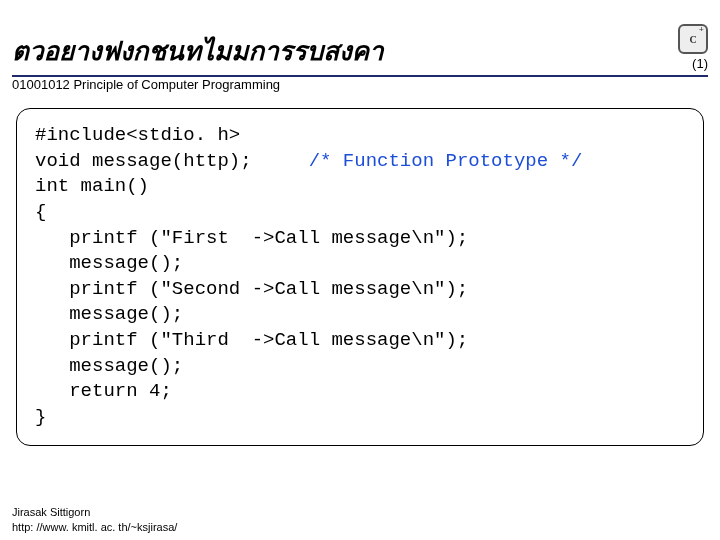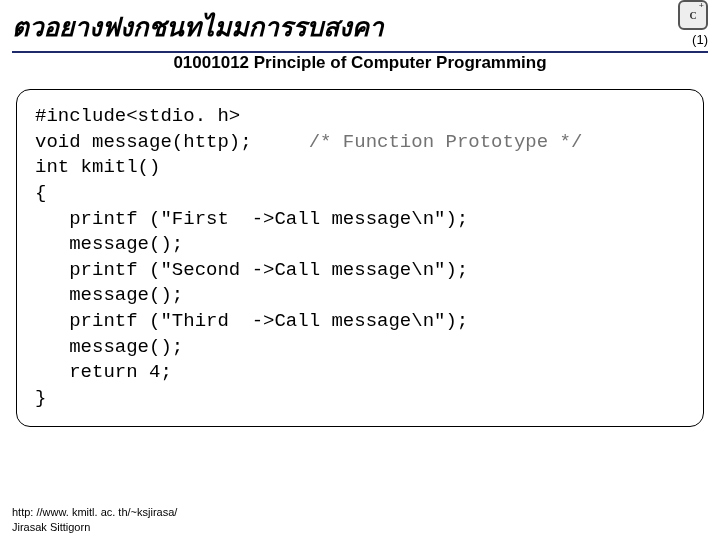--- a/index.html
+++ b/index.html
@@ -8,21 +8,21 @@
     height: 540px;
     background: #ffffff;
     font-family: "Times New Roman", serif;
     position: relative;
     overflow: hidden;
   }
   .slide {
     width: 100%;
     height: 100%;
     position: relative;
-    padding: 6px 12px 0 12px;
+    padding: 30px 12px 0 12px;
   }
   .header-row {
     display: flex;
     align-items: flex-start;
     justify-content: space-between;
   }
   .title {
     font-size: 26px;
     font-weight: bold;
     font-style: italic;
@@ -61,39 +61,39 @@
     font-size: 13px;
     font-family: Arial, sans-serif;
     color: #000;
   }
   .rule {
     height: 2px;
     background: #1f2a6b;
     margin: 4px 0 2px 0;
   }
   .course {
-    text-align: center;
+    text-align: left;
     font-family: Arial, sans-serif;
-    font-size: 17px;
-    font-weight: bold;
+    font-size: 13px;
+    font-weight: normal;
     color: #000;
     margin-top: -2px;
   }
   .code-box {
     border: 1px solid #000;
     border-radius: 14px;
     margin: 16px 4px 0 4px;
     padding: 14px 18px 14px 18px;
     font-family: "Courier New", monospace;
     font-size: 19px;
     line-height: 1.35;
     color: #000;
     white-space: pre;
   }
-  .comment { color: #737373; }
+  .comment { color: #1d4ed8; }
   .footer {
     position: absolute;
     left: 12px;
     right: 12px;
     bottom: 6px;
     display: flex;
     justify-content: space-between;
     align-items: flex-end;
     font-family: Arial, sans-serif;
   }
@@ -122,31 +122,31 @@
       <div class="logo">C</div>
       <div class="part">(1)</div>
     </div>
   </div>
 
   <div class="rule"></div>
   <div class="course">01001012 Principle of Computer Programming</div>
 
   <div class="code-box"><span>#include&lt;stdio. h&gt;</span>
 <span>void message(http);</span>     <span class="comment">/* Function Prototype */</span>
-<span>int kmitl()</span>
+<span>int main()</span>
 <span>{</span>
 <span>   printf ("First  -&gt;Call message\n");</span>
 <span>   message();</span>
 <span>   printf ("Second -&gt;Call message\n");</span>
 <span>   message();</span>
 <span>   printf ("Third  -&gt;Call message\n");</span>
 <span>   message();</span>
 <span>   return 4;</span>
 <span>}</span></div>
 
   <div class="footer">
     <div class="footer-left">
+      <div>Jirasak Sittigorn</div>
       <div>http: //www. kmitl. ac. th/~ksjirasa/</div>
-      <div>Jirasak Sittigorn</div>
     </div>
   </div>
 
 </div>
 
 </body></html>

